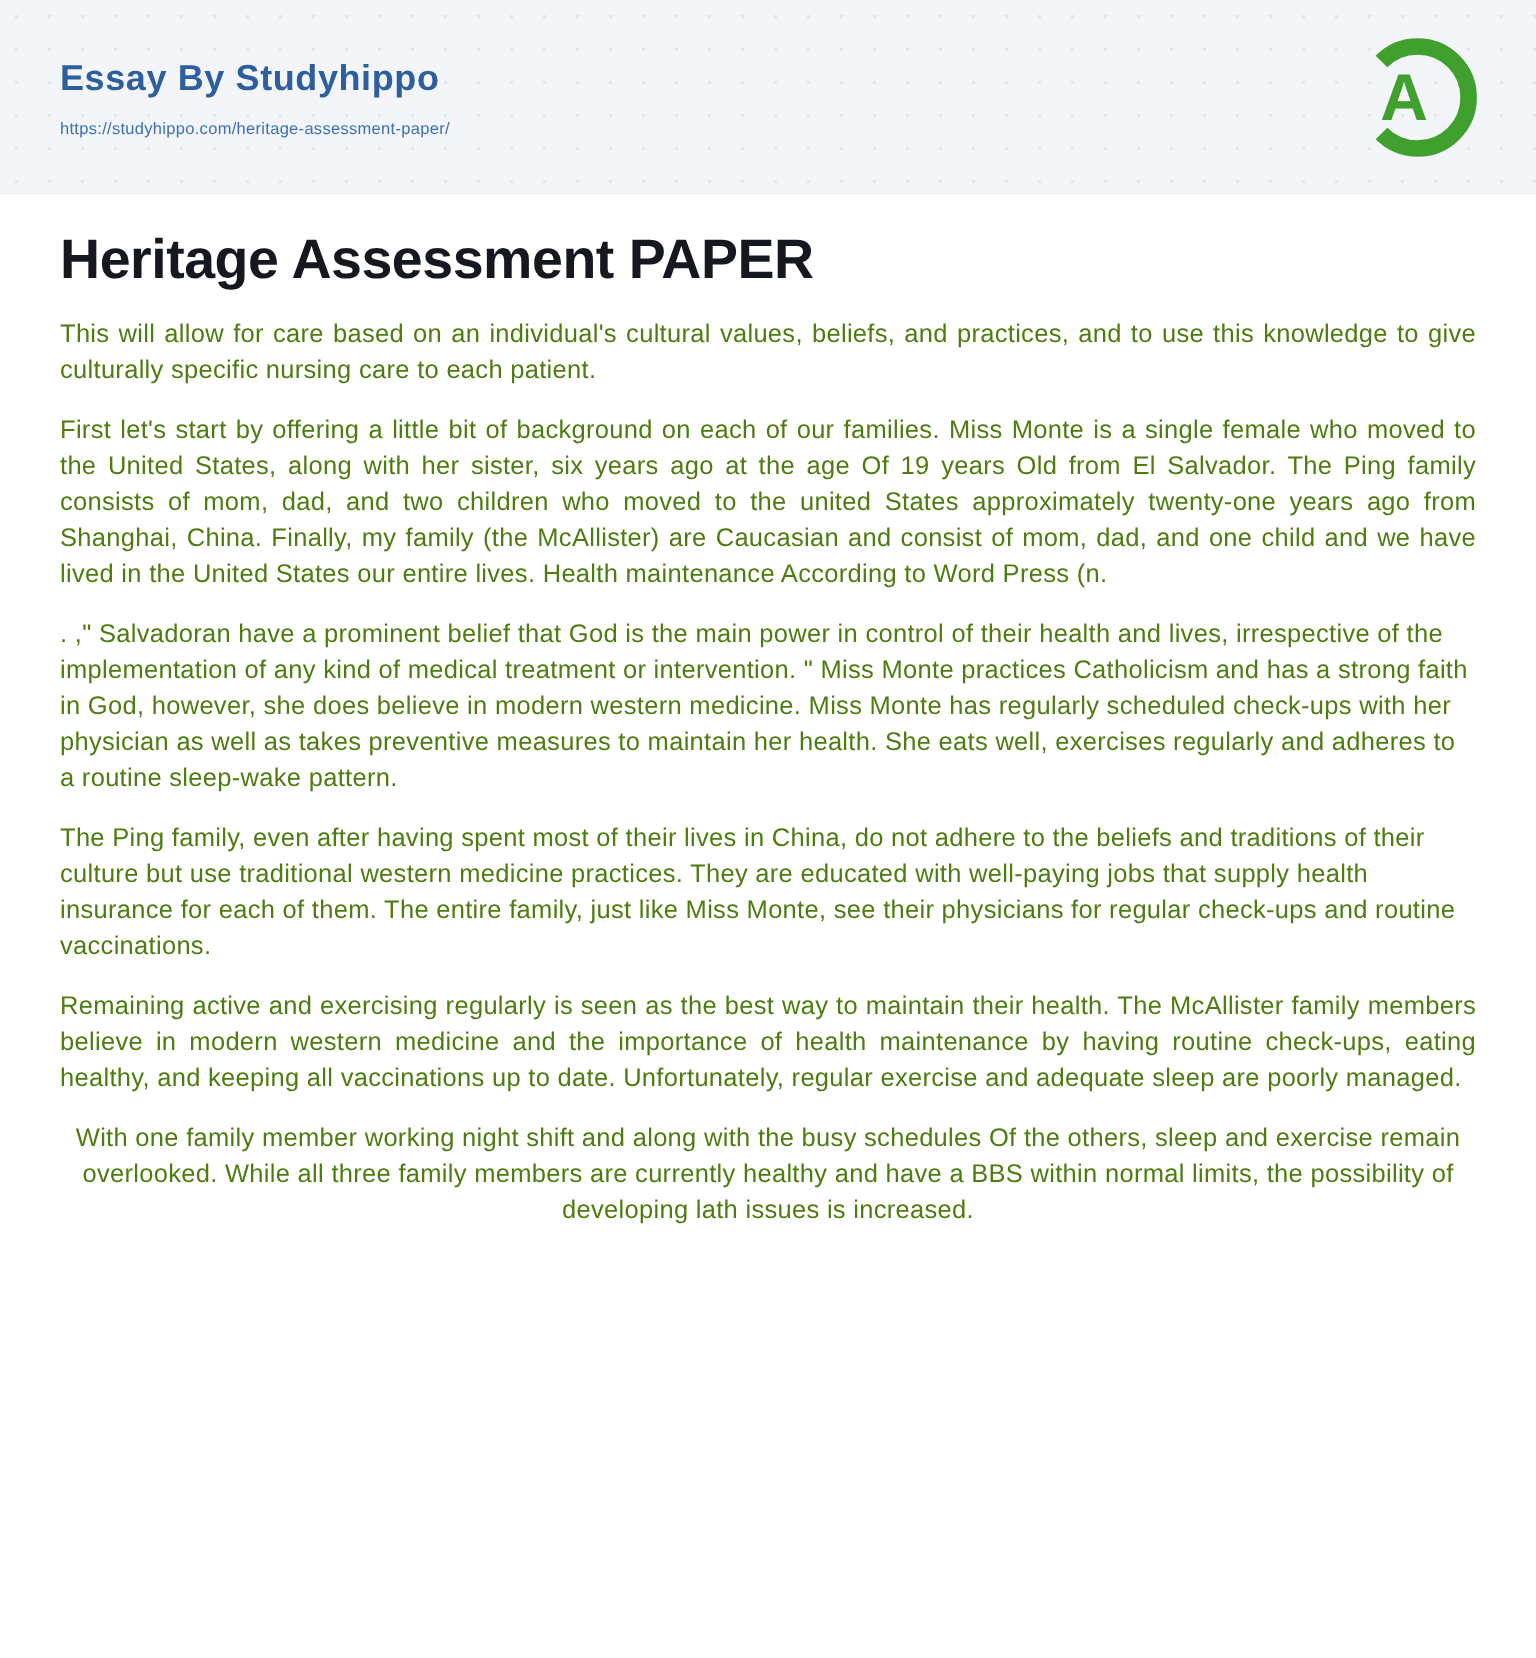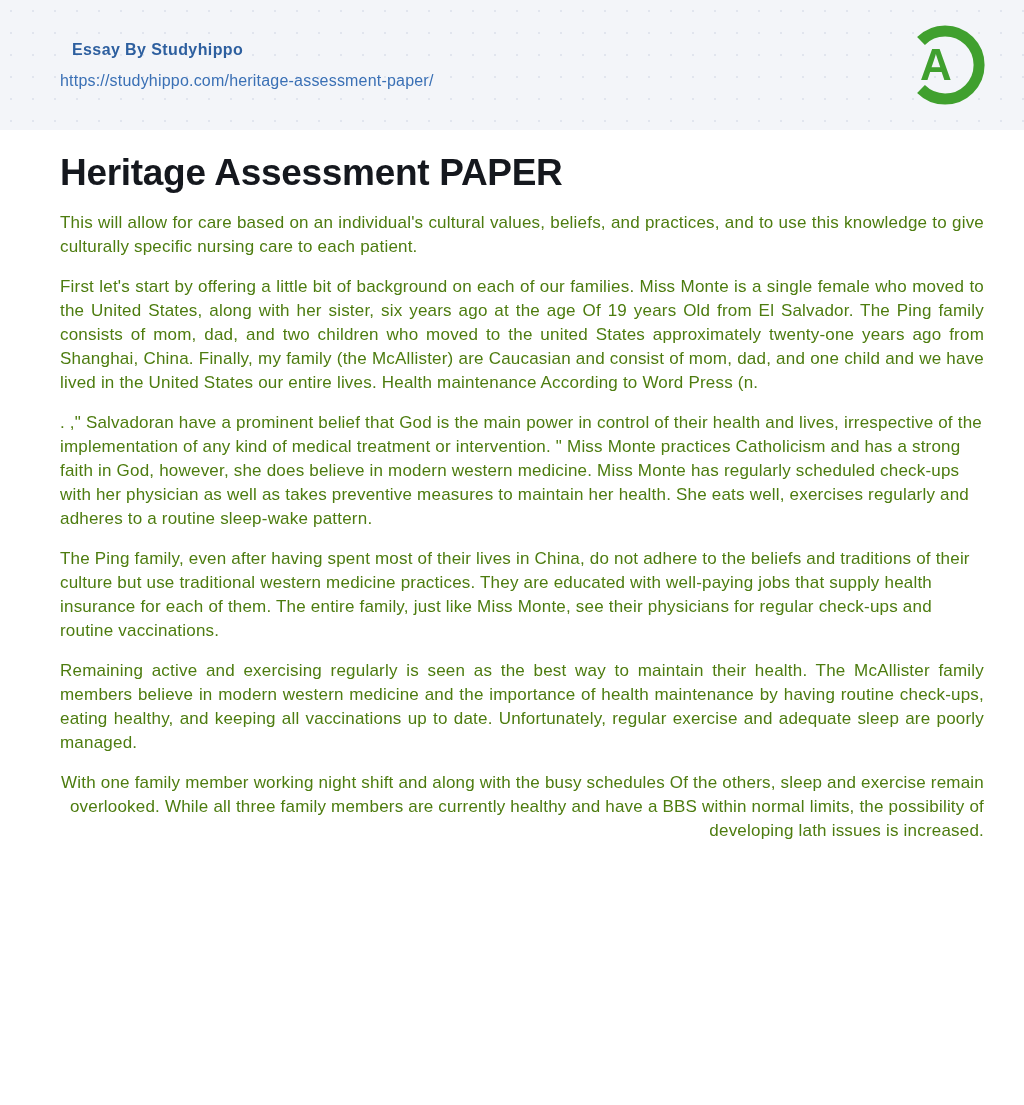--- a/index.html
+++ b/index.html
@@ -22,45 +22,42 @@
     background-color: #f3f5f9;
     background-image: radial-gradient(circle, #e1e5ee 1.1px, rgba(0,0,0,0) 1.2px);
     background-size: 22px 22px;
     display: flex;
     align-items: center;
     justify-content: space-between;
   }
   .header-text { display: flex; flex-direction: column; }
   .site-title {
     color: #2d5f9f;
-    font-size: 16px;
+    font-size: 24px;
     font-weight: bold;
     letter-spacing: 0.4px;
     margin-bottom: 13px;
     cursor: pointer;
-    margin-left: 32px;
   }
   .page-url {
     color: #3a70b5;
-    font-size: 16px;
+    font-size: 11px;
     letter-spacing: 0.2px;
     text-decoration: none;
     cursor: pointer;
-    margin-left: 20px;
   }
   .logo-wrap {
     width: 82px;
     height: 82px;
     flex: 0 0 auto;
     cursor: pointer;
   }
   
   .article {
     padding: 0 40px;
-    margin-left: 20px;
   }
   .page-title {
     margin: 24px 0 18px 0;
     font-size: 37px;
     line-height: 1.05;
     font-weight: bold;
     letter-spacing: -0.3px;
     color: #15181e;
   }
   .article p {
@@ -88,14 +85,14 @@
 </header>
 
 <main class="article">
   <h1 class="page-title">Heritage Assessment PAPER</h1>
 
   <p style="text-align: justify;">This will allow for care based on an individual's cultural values, beliefs, and practices, and to use this knowledge to give culturally specific nursing care to each patient.</p>
   <p style="text-align: justify;">First let's start by offering a little bit of background on each of our families. Miss Monte is a single female who moved to the United States, along with her sister, six years ago at the age Of 19 years Old from El Salvador. The Ping family consists of mom, dad, and two children who moved to the united States approximately twenty-one years ago from Shanghai, China. Finally, my family (the McAllister) are Caucasian and consist of mom, dad, and one child and we have lived in the United States our entire lives. Health maintenance According to Word Press (n.</p>
   <p style="text-align: left;">. ," Salvadoran have a prominent belief that God is the main power in control of their health and lives, irrespective of the implementation of any kind of medical treatment or intervention. " Miss Monte practices Catholicism and has a strong faith in God, however, she does believe in modern western medicine. Miss Monte has regularly scheduled check-ups with her physician as well as takes preventive measures to maintain her health. She eats well, exercises regularly and adheres to a routine sleep-wake pattern.</p>
   <p style="text-align: left;">The Ping family, even after having spent most of their lives in China, do not adhere to the beliefs and traditions of their culture but use traditional western medicine practices. They are educated with well-paying jobs that supply health insurance for each of them. The entire family, just like Miss Monte, see their physicians for regular check-ups and routine vaccinations.</p>
   <p style="text-align: justify;">Remaining active and exercising regularly is seen as the best way to maintain their health. The McAllister family members believe in modern western medicine and the importance of health maintenance by having routine check-ups, eating healthy, and keeping all vaccinations up to date. Unfortunately, regular exercise and adequate sleep are poorly managed.</p>
-  <p style="text-align: right;">With one family member working night shift and along with the busy schedules Of the others, sleep and exercise remain overlooked. While all three family members are currently healthy and have a BBS within normal limits, the possibility of developing lath issues is increased.</p>
+  <p style="text-align: center;">With one family member working night shift and along with the busy schedules Of the others, sleep and exercise remain overlooked. While all three family members are currently healthy and have a BBS within normal limits, the possibility of developing lath issues is increased.</p>
 </main>
 
 </body></html>

